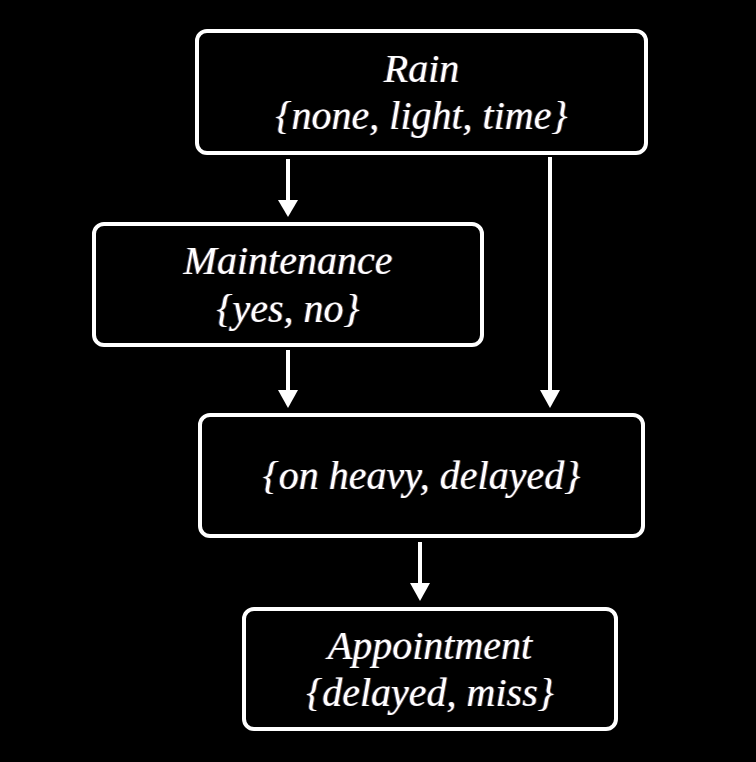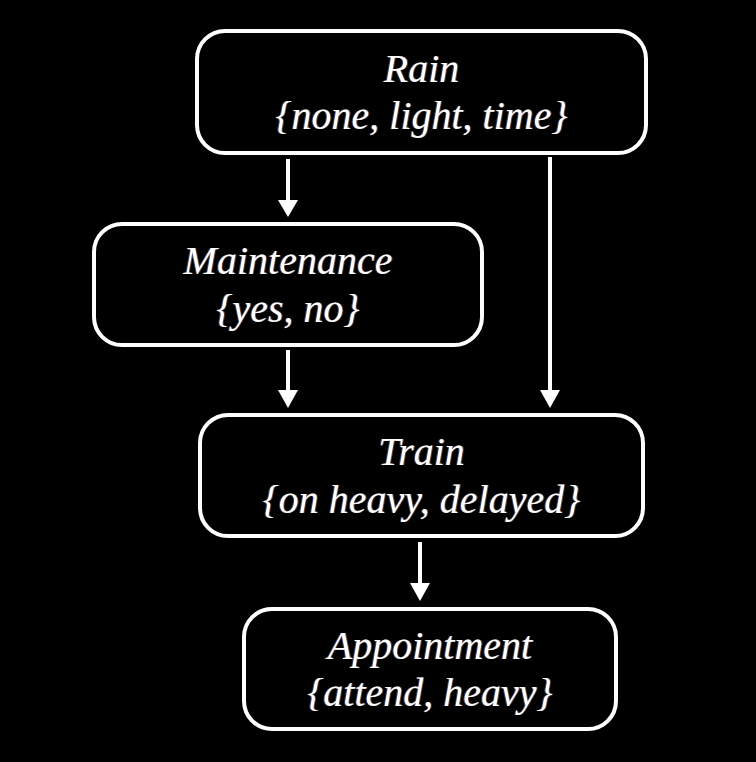--- a/index.html
+++ b/index.html
@@ -19,21 +19,21 @@
     position: absolute;
     left: 0;
     top: 0;
     width: 756px;
     height: 762px;
   }
   .node {
     position: absolute;
     box-sizing: border-box;
     border: 4px solid #ffffff;
-    border-radius: 30px;
+    border-radius: 12px;
     background: #000000;
     color: #ffffff;
     display: flex;
     flex-direction: column;
     align-items: center;
     justify-content: center;
     text-align: left;
     font-style: italic;
     font-size: 40px;
     line-height: 1.18;
@@ -85,22 +85,21 @@
     <div class="node-label">Rain</div>
     <div class="node-domain">{none, light, time}</div>
   </div>
 
   <div class="node" style="left:92px; top:222px; width:392px; height:125px;">
     <div class="node-label">Maintenance</div>
     <div class="node-domain">{yes, no}</div>
   </div>
 
   <div class="node" style="left:198px; top:413px; width:447px; height:125px;">
-    <div class="node-label">Train</div>
     <div class="node-domain">{on heavy, delayed}</div>
   </div>
 
   <div class="node" style="left:242px; top:607px; width:376px; height:124px;">
     <div class="node-label">Appointment</div>
-    <div class="node-domain">{attend, heavy}</div>
+    <div class="node-domain">{delayed, miss}</div>
   </div>
 
 </div>
 
 </body></html>

